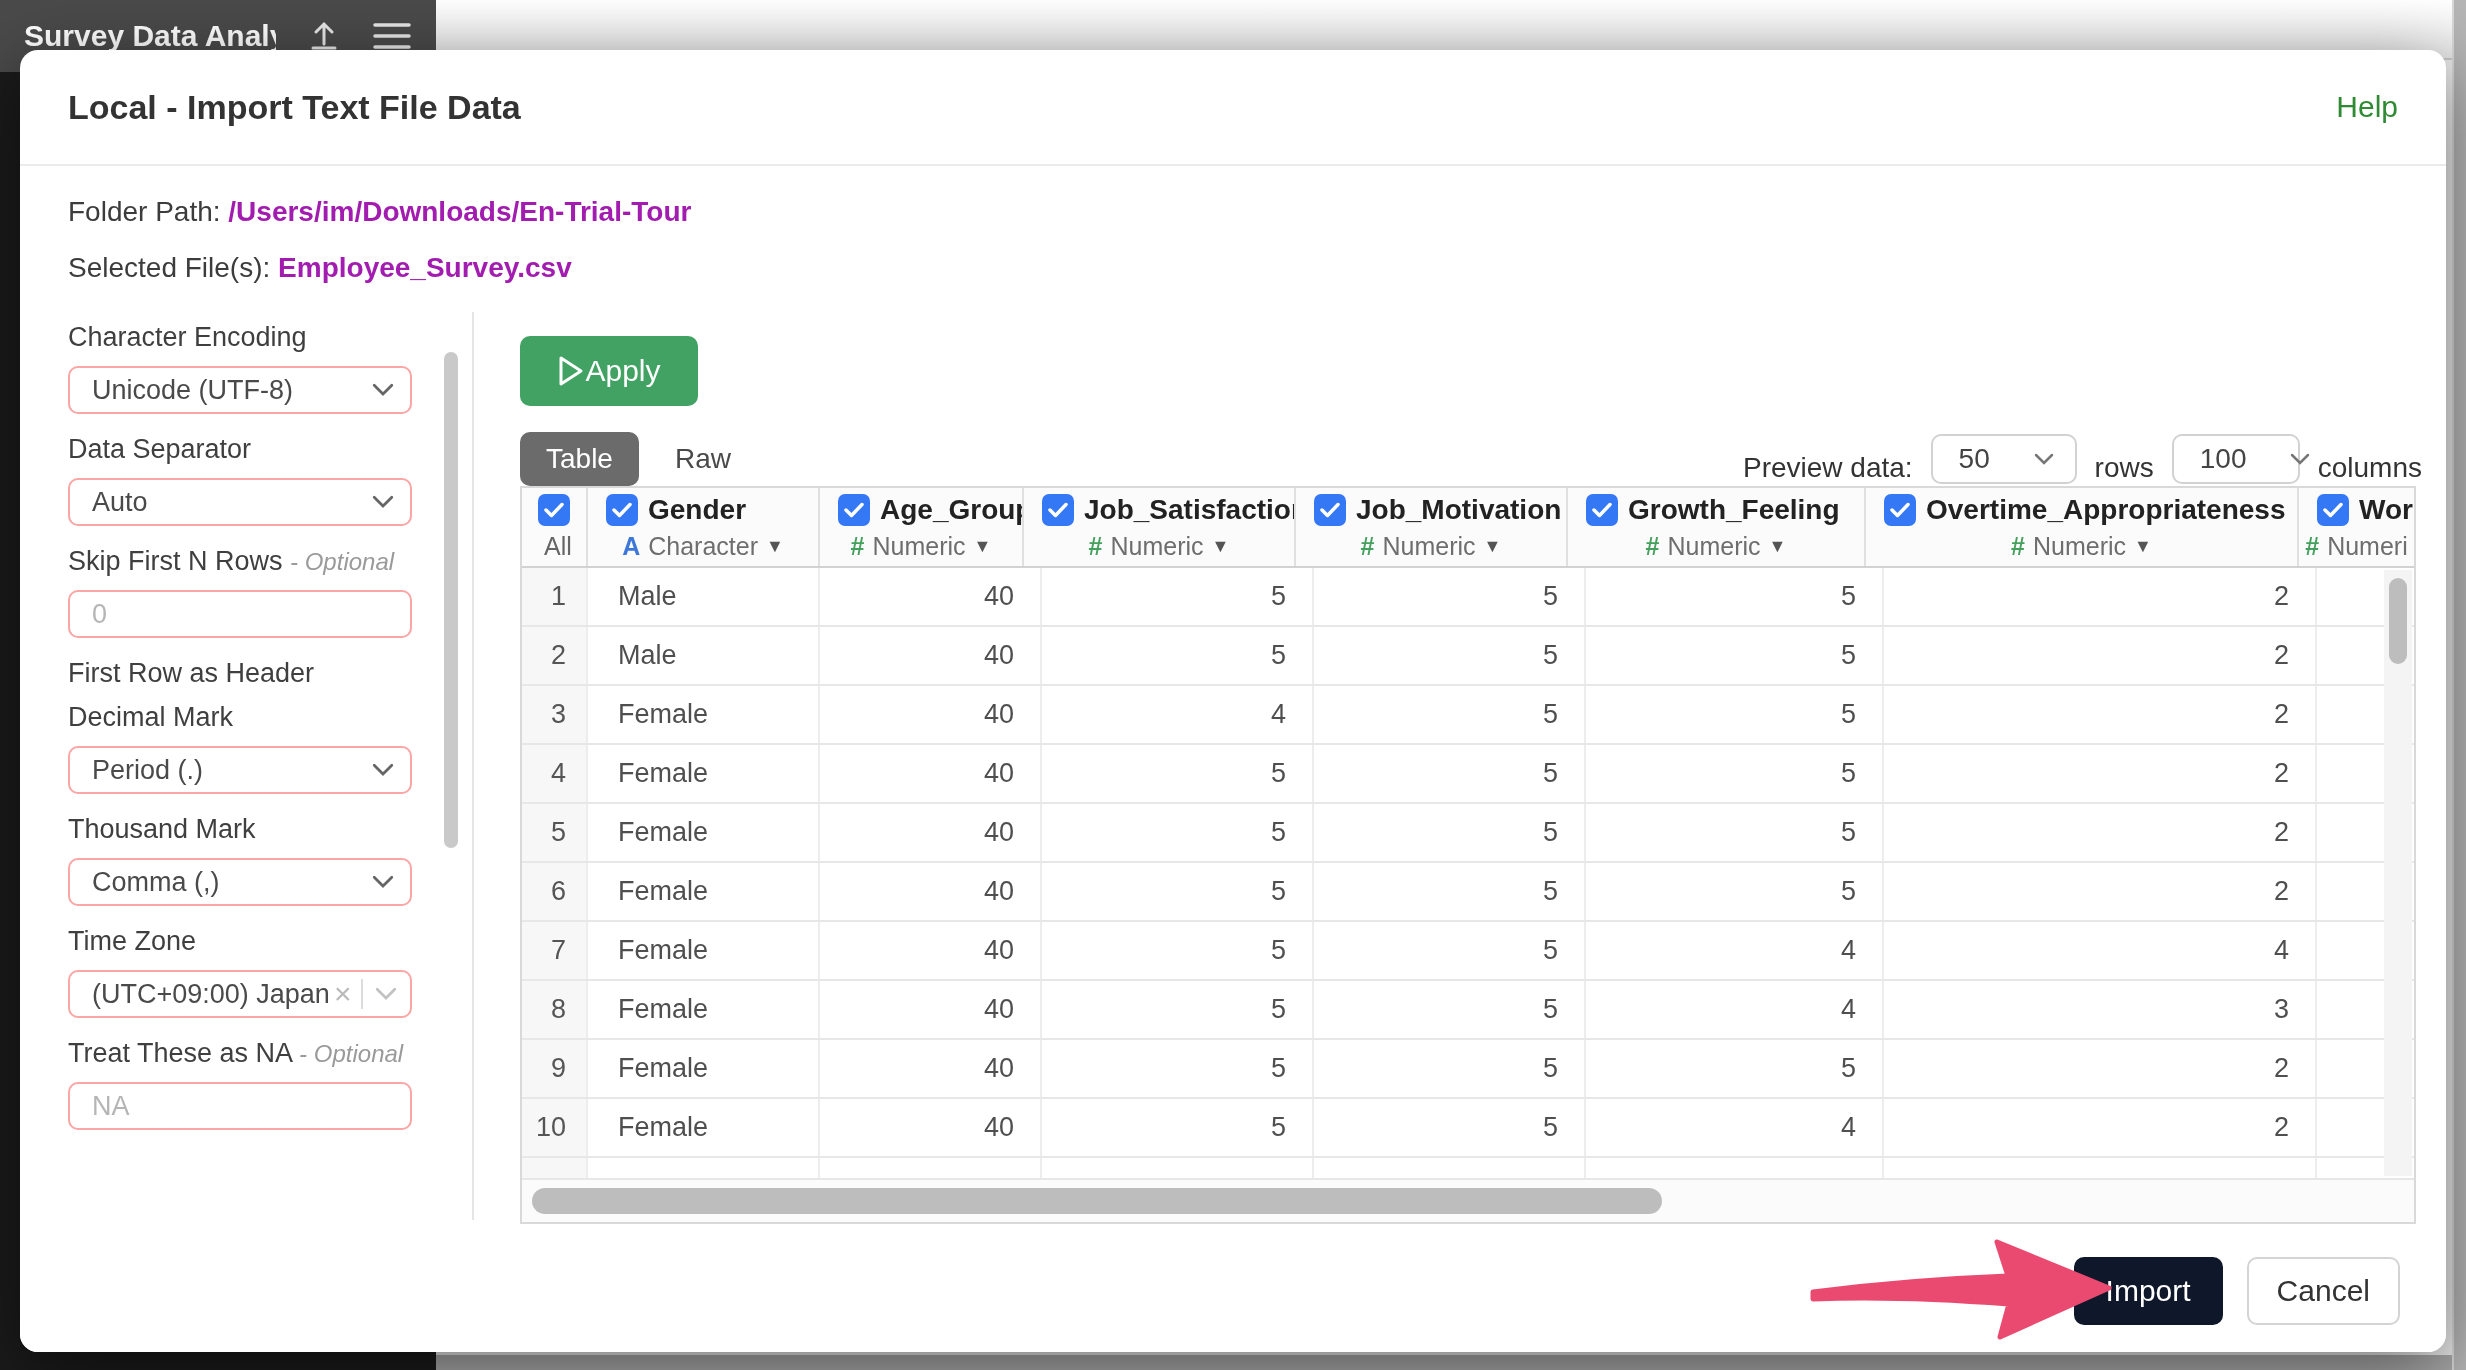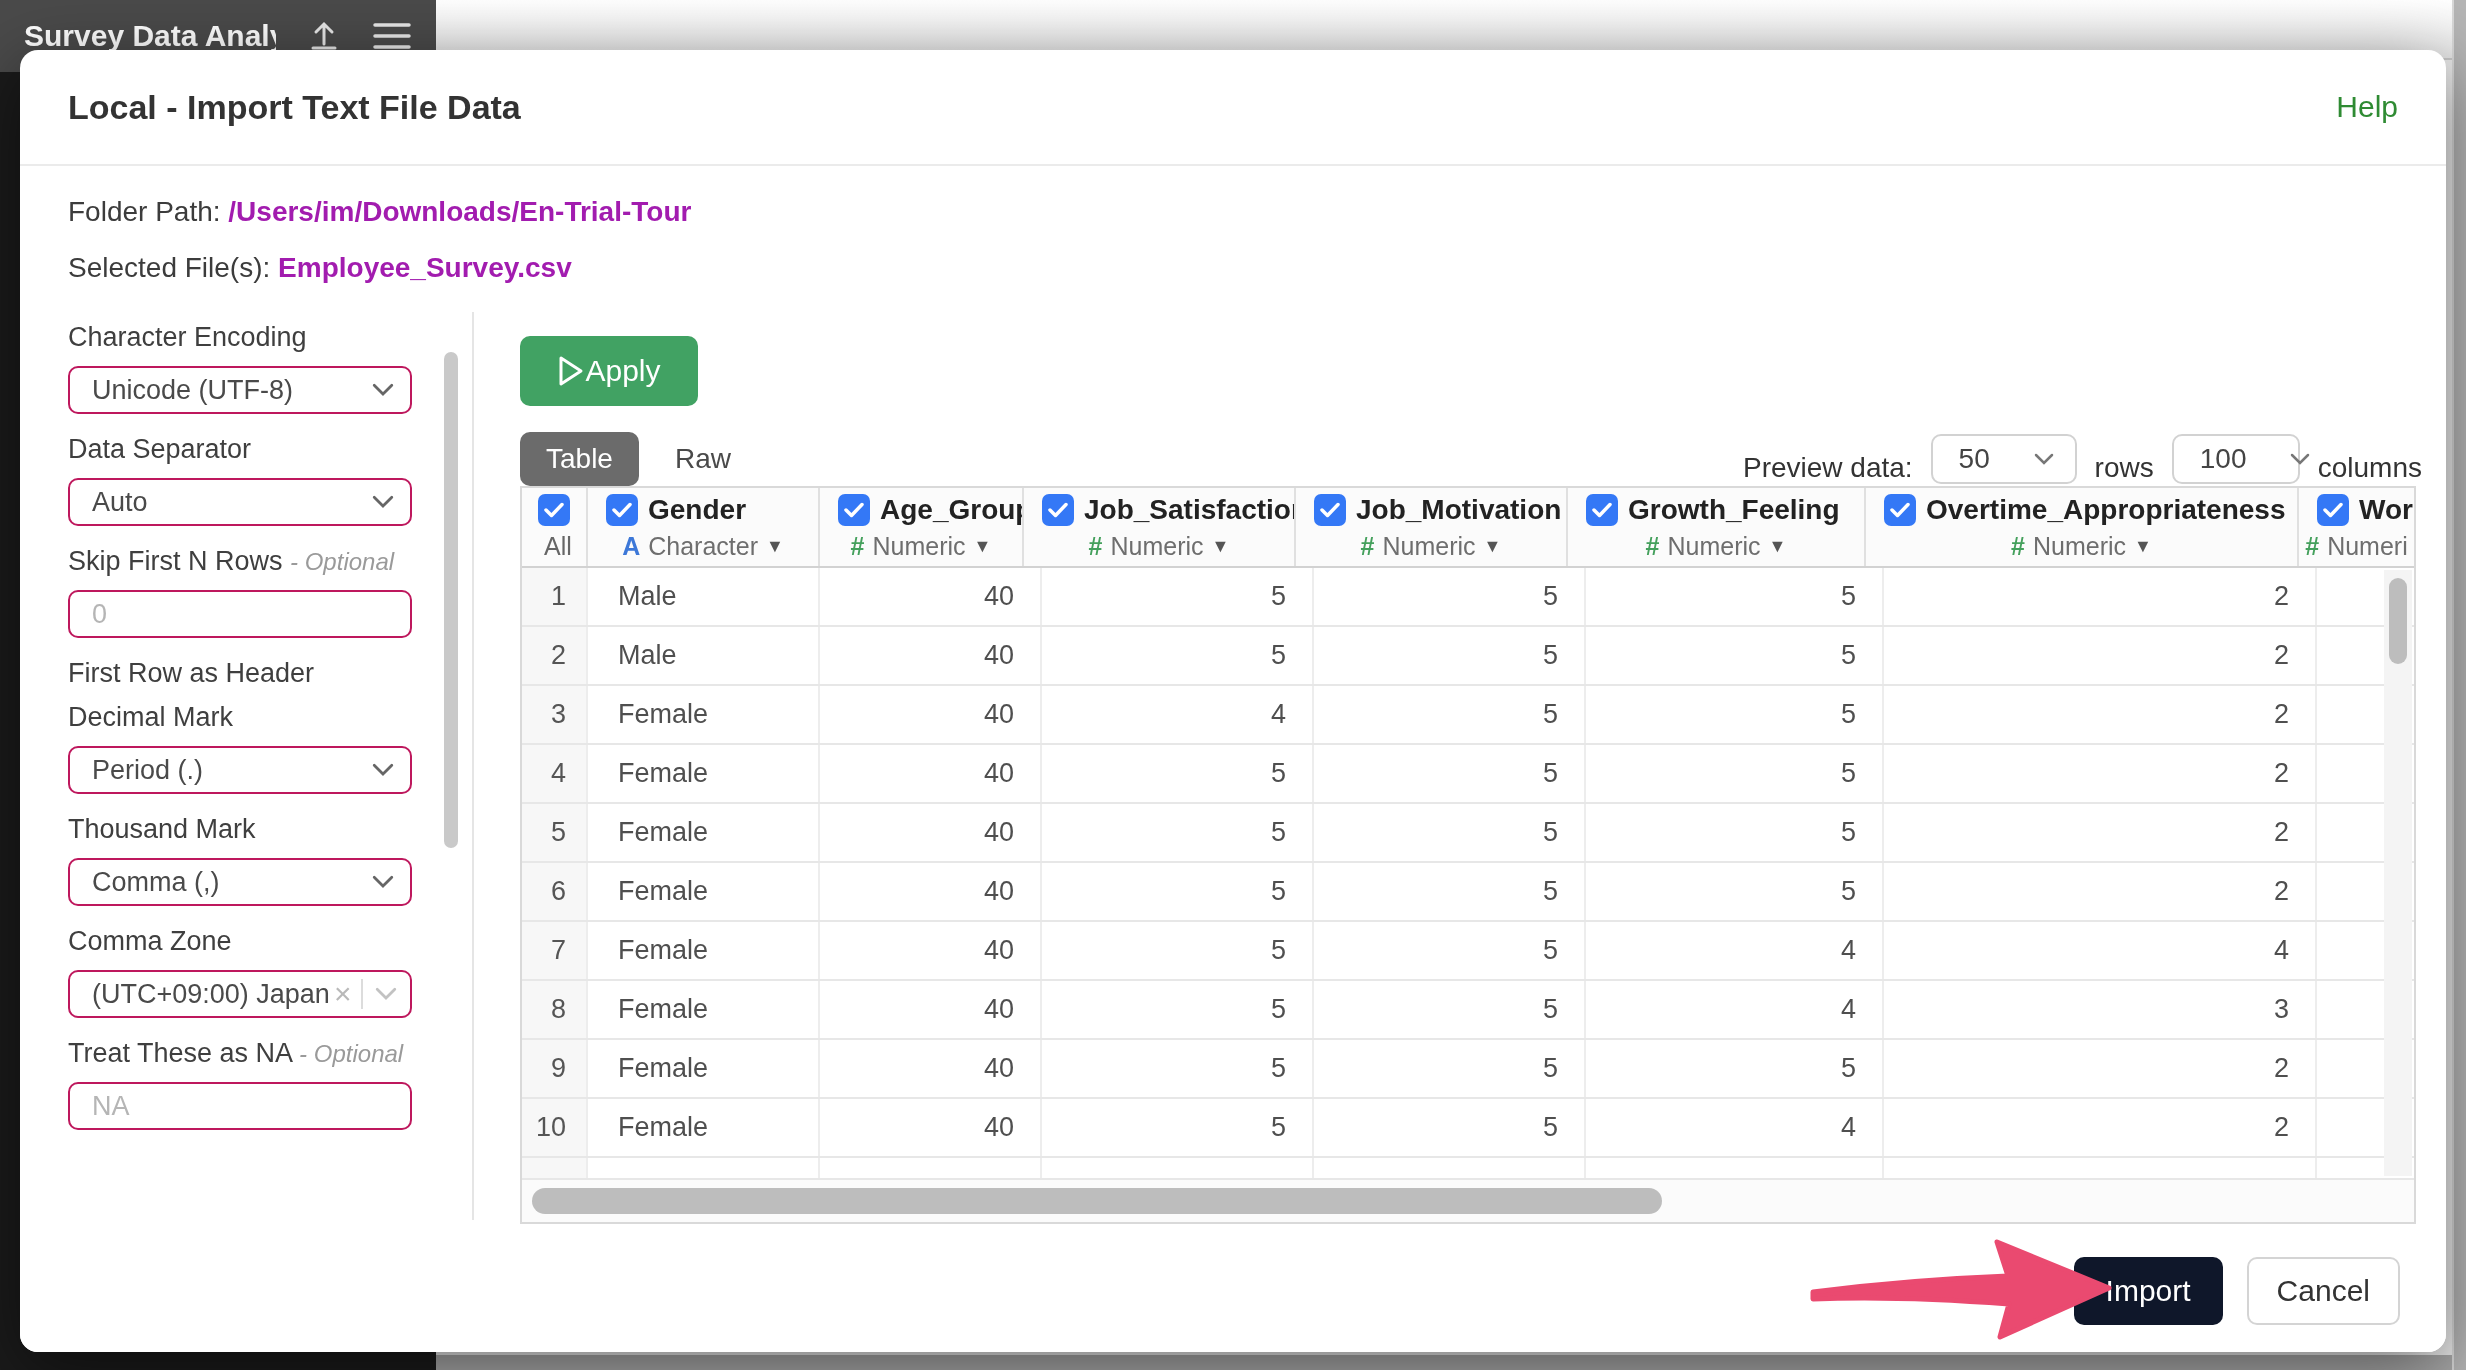--- a/index.html
+++ b/index.html
@@ -34,21 +34,21 @@
   .file-info b { color:#a21caf; }
 
   .dialog-body { position:absolute; top:262px; left:0; right:0; bottom:122px; display:flex; }
   .body-divider { position:absolute; left:452px; top:0; bottom:10px; width:2px; background:#e5e5e5; }
 
   
   .sidebar { width:452px; flex:none; position:relative; padding:10px 60px 0 48px;
     overflow:hidden; height:894px; }
   .field-label { font-size:27px; color:#3f3f3f; margin-bottom:12px; height:32px; white-space:nowrap; }
   .optional-tag { color:#9a9a9a; font-style:italic; font-size:24px; }
-  .control { height:48px; border:2px solid #be185d; border-radius:10px; background:#fff;
+  .control { height:48px; border:2px solid #fca5a5; border-radius:10px; background:#fff;
     display:flex; align-items:center; padding:0 16px 0 22px; font-size:27px; color:#4a4a4a;
     margin-bottom:20px; white-space:nowrap; overflow:hidden; }
   .control .spacer { flex:1; }
   .control .ph { color:#b5b5b5; }
   .chev { flex:none; }
   .clear-x { color:#b9b9b9; font-size:30px; padding:0 10px 0 4px; flex:none; }
   .vsep { width:2px; height:30px; background:#dcdcdc; margin-right:12px; flex:none; }
   .sidebar-scrollthumb { position:absolute; right:16px; top:40px; width:14px; height:496px;
     background:#c9c9c9; border-radius:8px; }
 
@@ -178,21 +178,21 @@
           </svg>
         </div>
         <div class="field-label" data-interactable="false">Thousand Mark </div>
         <div class="control" data-interactable="true">
           <span data-interactable="false">Comma (,)</span>
           <span class="spacer"></span>
           <svg class="chev" data-interactable="false" width="22" height="13.2" viewBox="0 0 20 12" fill="none" stroke="#666" stroke-width="2.5" stroke-linecap="round">
             <path d="M2 2 L10 10 L18 2"></path>
           </svg>
         </div>
-        <div class="field-label" data-interactable="false">Comma Zone </div>
+        <div class="field-label" data-interactable="false">Time Zone </div>
         <div class="control" data-interactable="true">
           <span data-interactable="false">(UTC+09:00) Japan</span>
           <span class="spacer"></span>
           <span class="clear-x" data-interactable="true">×</span>
           <span class="vsep" data-interactable="false"></span>
           <svg class="chev" data-interactable="false" width="22" height="13.2" viewBox="0 0 20 12" fill="none" stroke="#c2c2c2" stroke-width="2.5" stroke-linecap="round">
             <path d="M2 2 L10 10 L18 2"></path>
           </svg>
         </div>
         <div class="field-label" data-interactable="false">Treat These as NA <span class="optional-tag" data-interactable="false">- Optional</span></div>

